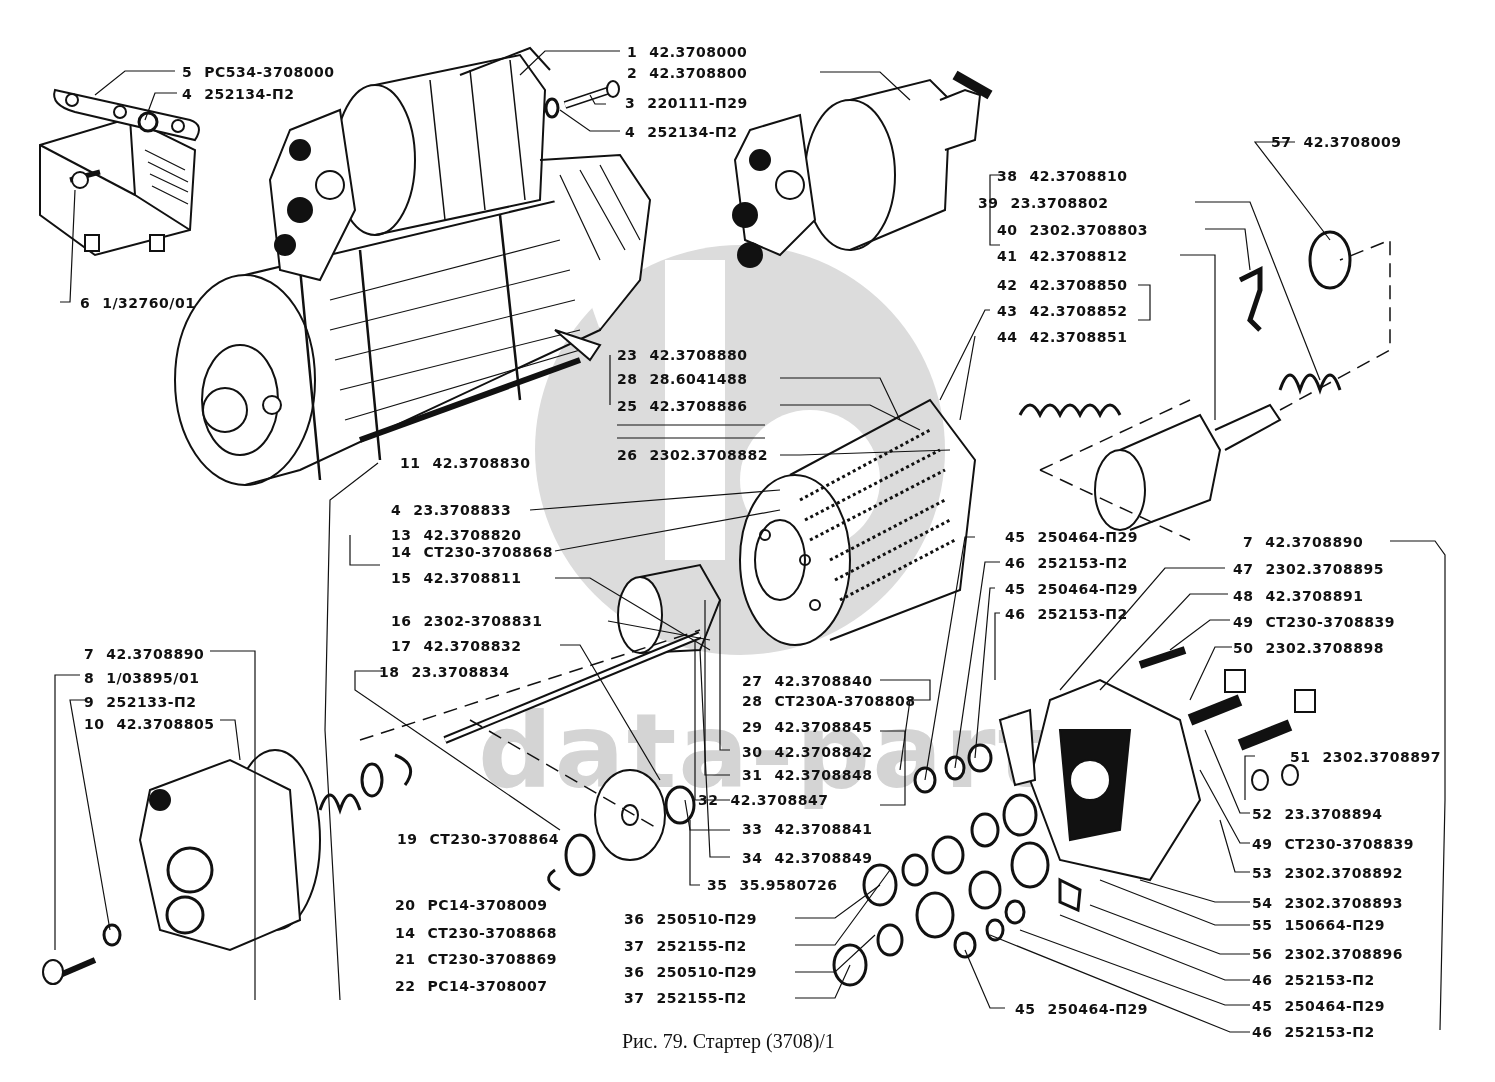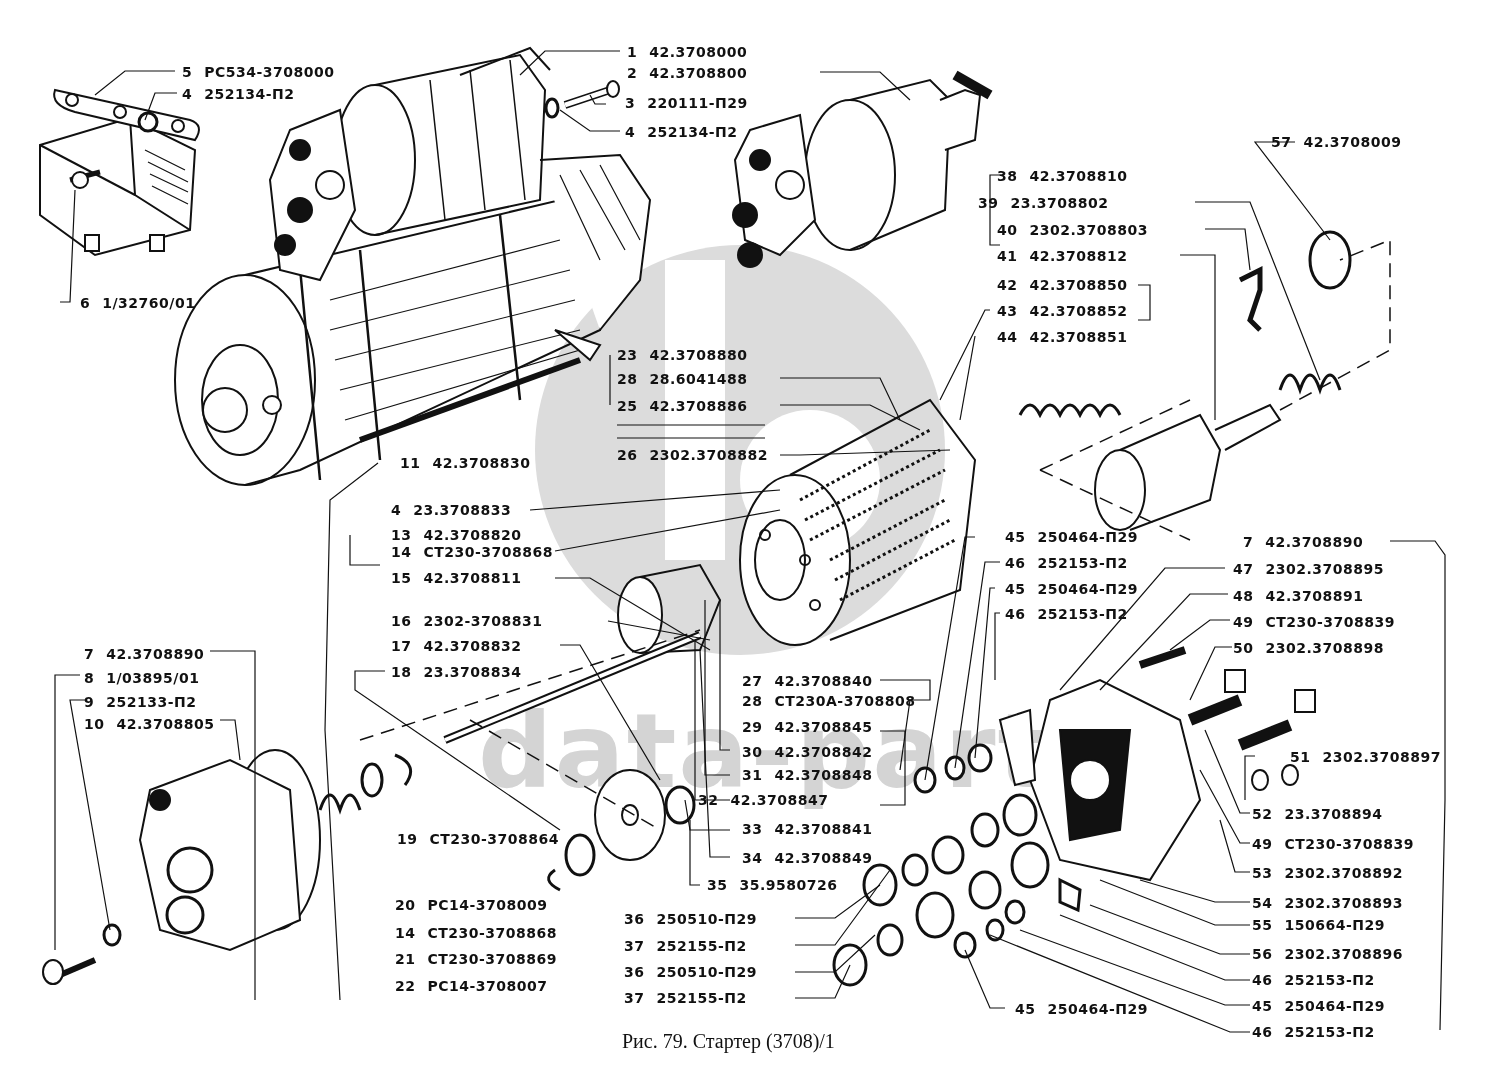--- a/index.html
+++ b/index.html
@@ -262,21 +262,21 @@
   <div class="lbl" style="left:617px;top:398px"><span class="num">25</span><span>42.3708886</span></div>
   <div class="lbl" style="left:617px;top:447px"><span class="num">26</span><span>2302.3708882</span></div>
 
   <div class="lbl" style="left:400px;top:455px"><span class="num">11</span><span>42.3708830</span></div>
   <div class="lbl" style="left:391px;top:502px"><span class="num">4</span><span>23.3708833</span></div>
   <div class="lbl" style="left:391px;top:527px"><span class="num">13</span><span>42.3708820</span></div>
   <div class="lbl" style="left:391px;top:544px"><span class="num">14</span><span>CT230-3708868</span></div>
   <div class="lbl" style="left:391px;top:570px"><span class="num">15</span><span>42.3708811</span></div>
   <div class="lbl" style="left:391px;top:613px"><span class="num">16</span><span>2302-3708831</span></div>
   <div class="lbl" style="left:391px;top:638px"><span class="num">17</span><span>42.3708832</span></div>
-  <div class="lbl" style="left:391px;top:664px"><span class="num">18</span><span>23.3708834</span></div>
+  <div class="lbl" style="left:379px;top:664px"><span class="num">18</span><span>23.3708834</span></div>
 
   <div class="lbl" style="left:84px;top:646px"><span class="num">7</span><span>42.3708890</span></div>
   <div class="lbl" style="left:84px;top:670px"><span class="num">8</span><span>1/03895/01</span></div>
   <div class="lbl" style="left:84px;top:694px"><span class="num">9</span><span>252133-П2</span></div>
   <div class="lbl" style="left:84px;top:716px"><span class="num">10</span><span>42.3708805</span></div>
 
   <div class="lbl" style="left:742px;top:673px"><span class="num">27</span><span>42.3708840</span></div>
   <div class="lbl" style="left:742px;top:693px"><span class="num">28</span><span>CT230A-3708808</span></div>
   <div class="lbl" style="left:742px;top:719px"><span class="num">29</span><span>42.3708845</span></div>
   <div class="lbl" style="left:742px;top:744px"><span class="num">30</span><span>42.3708842</span></div>

